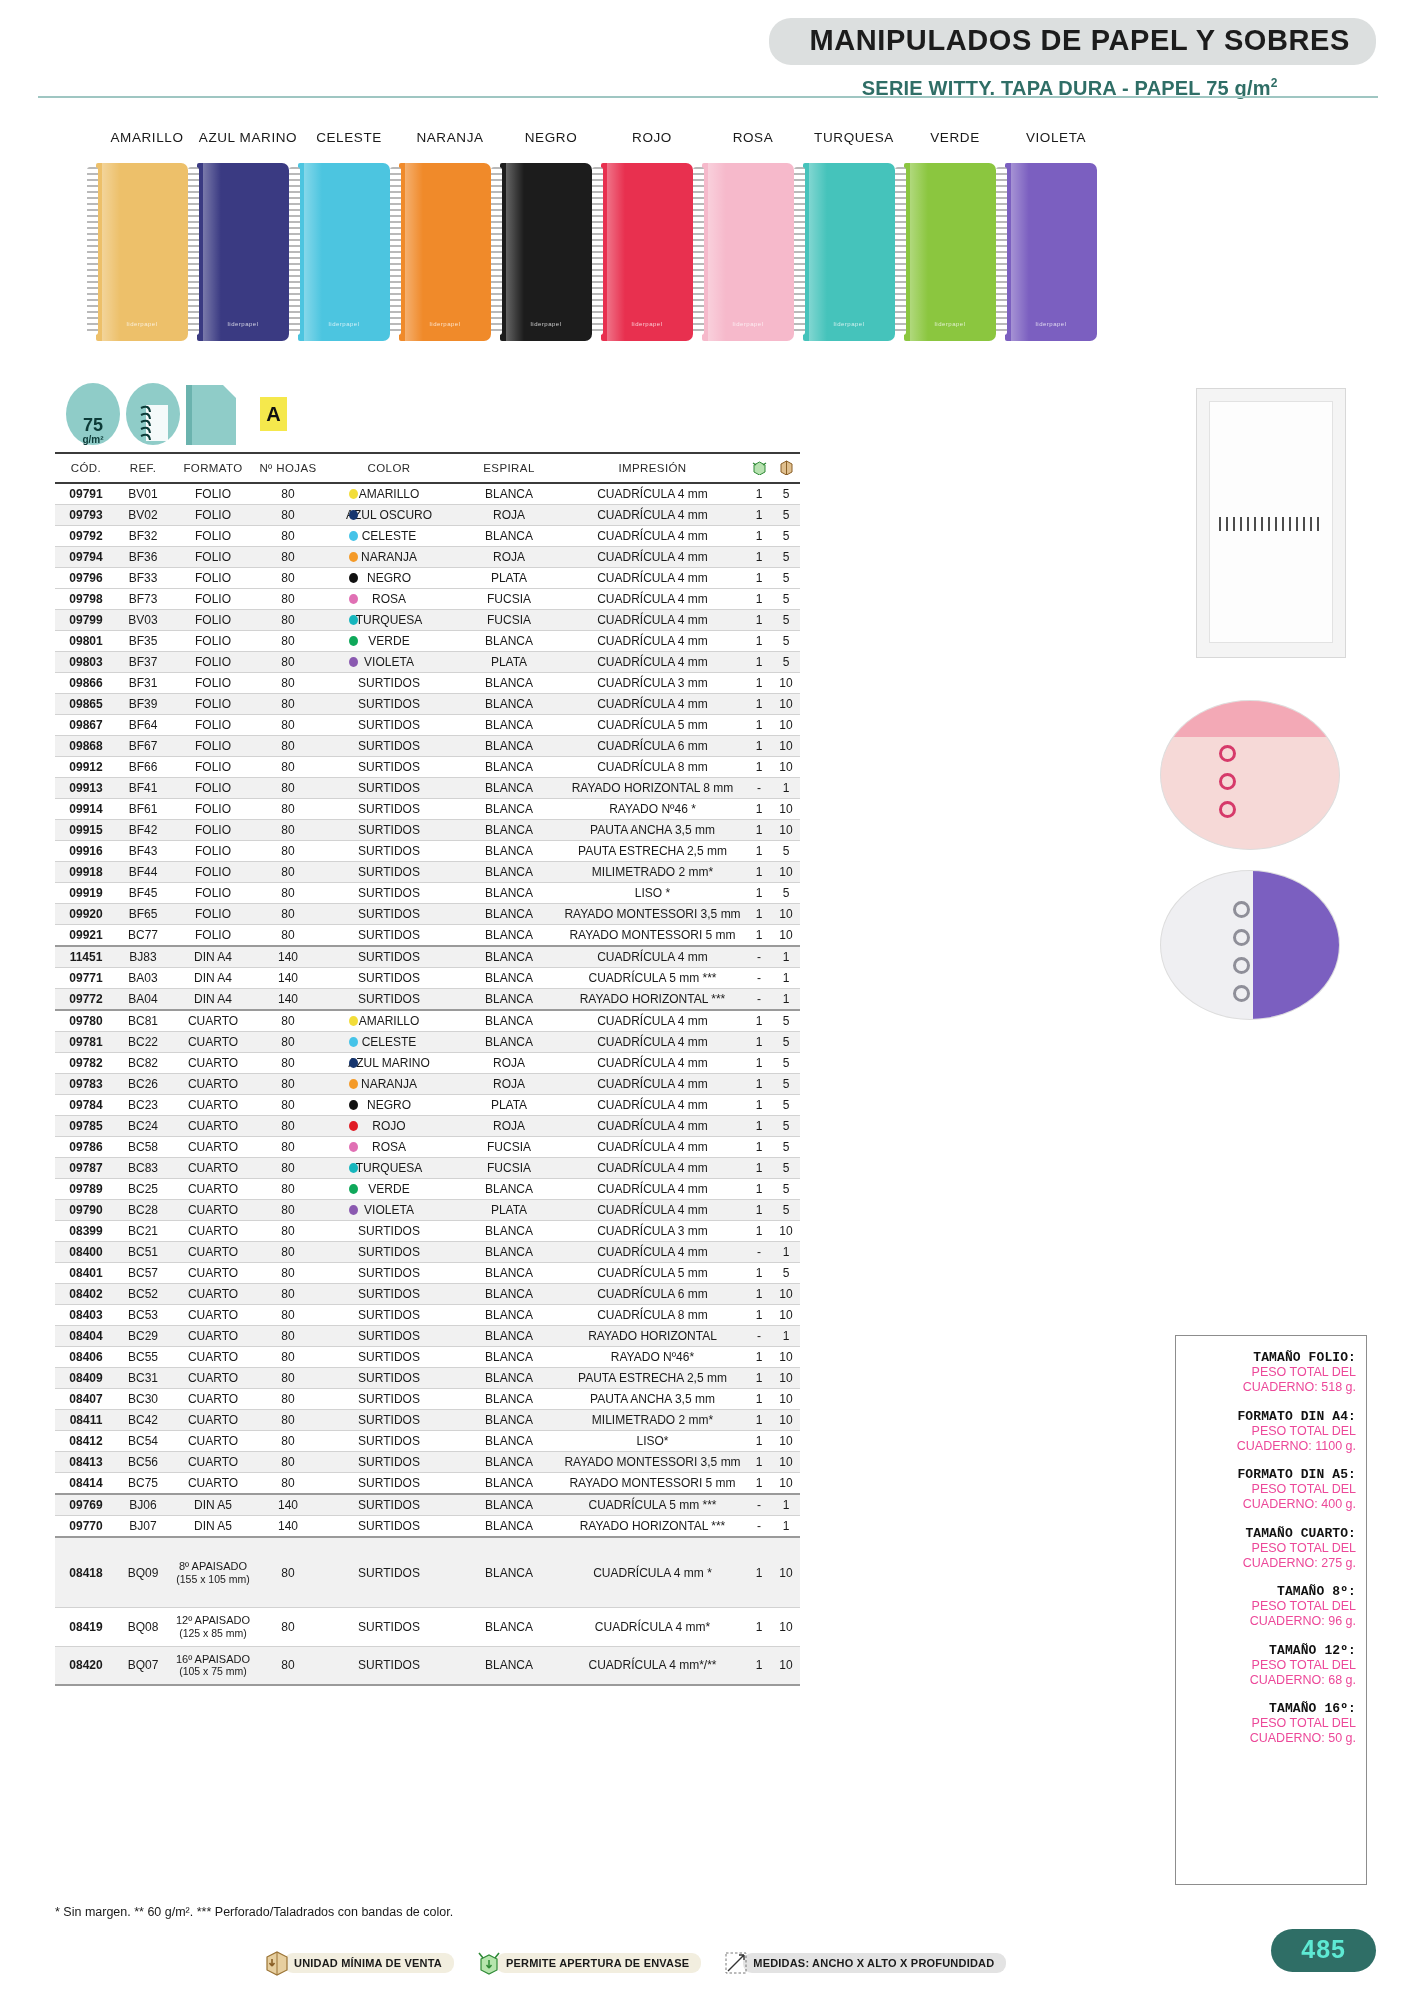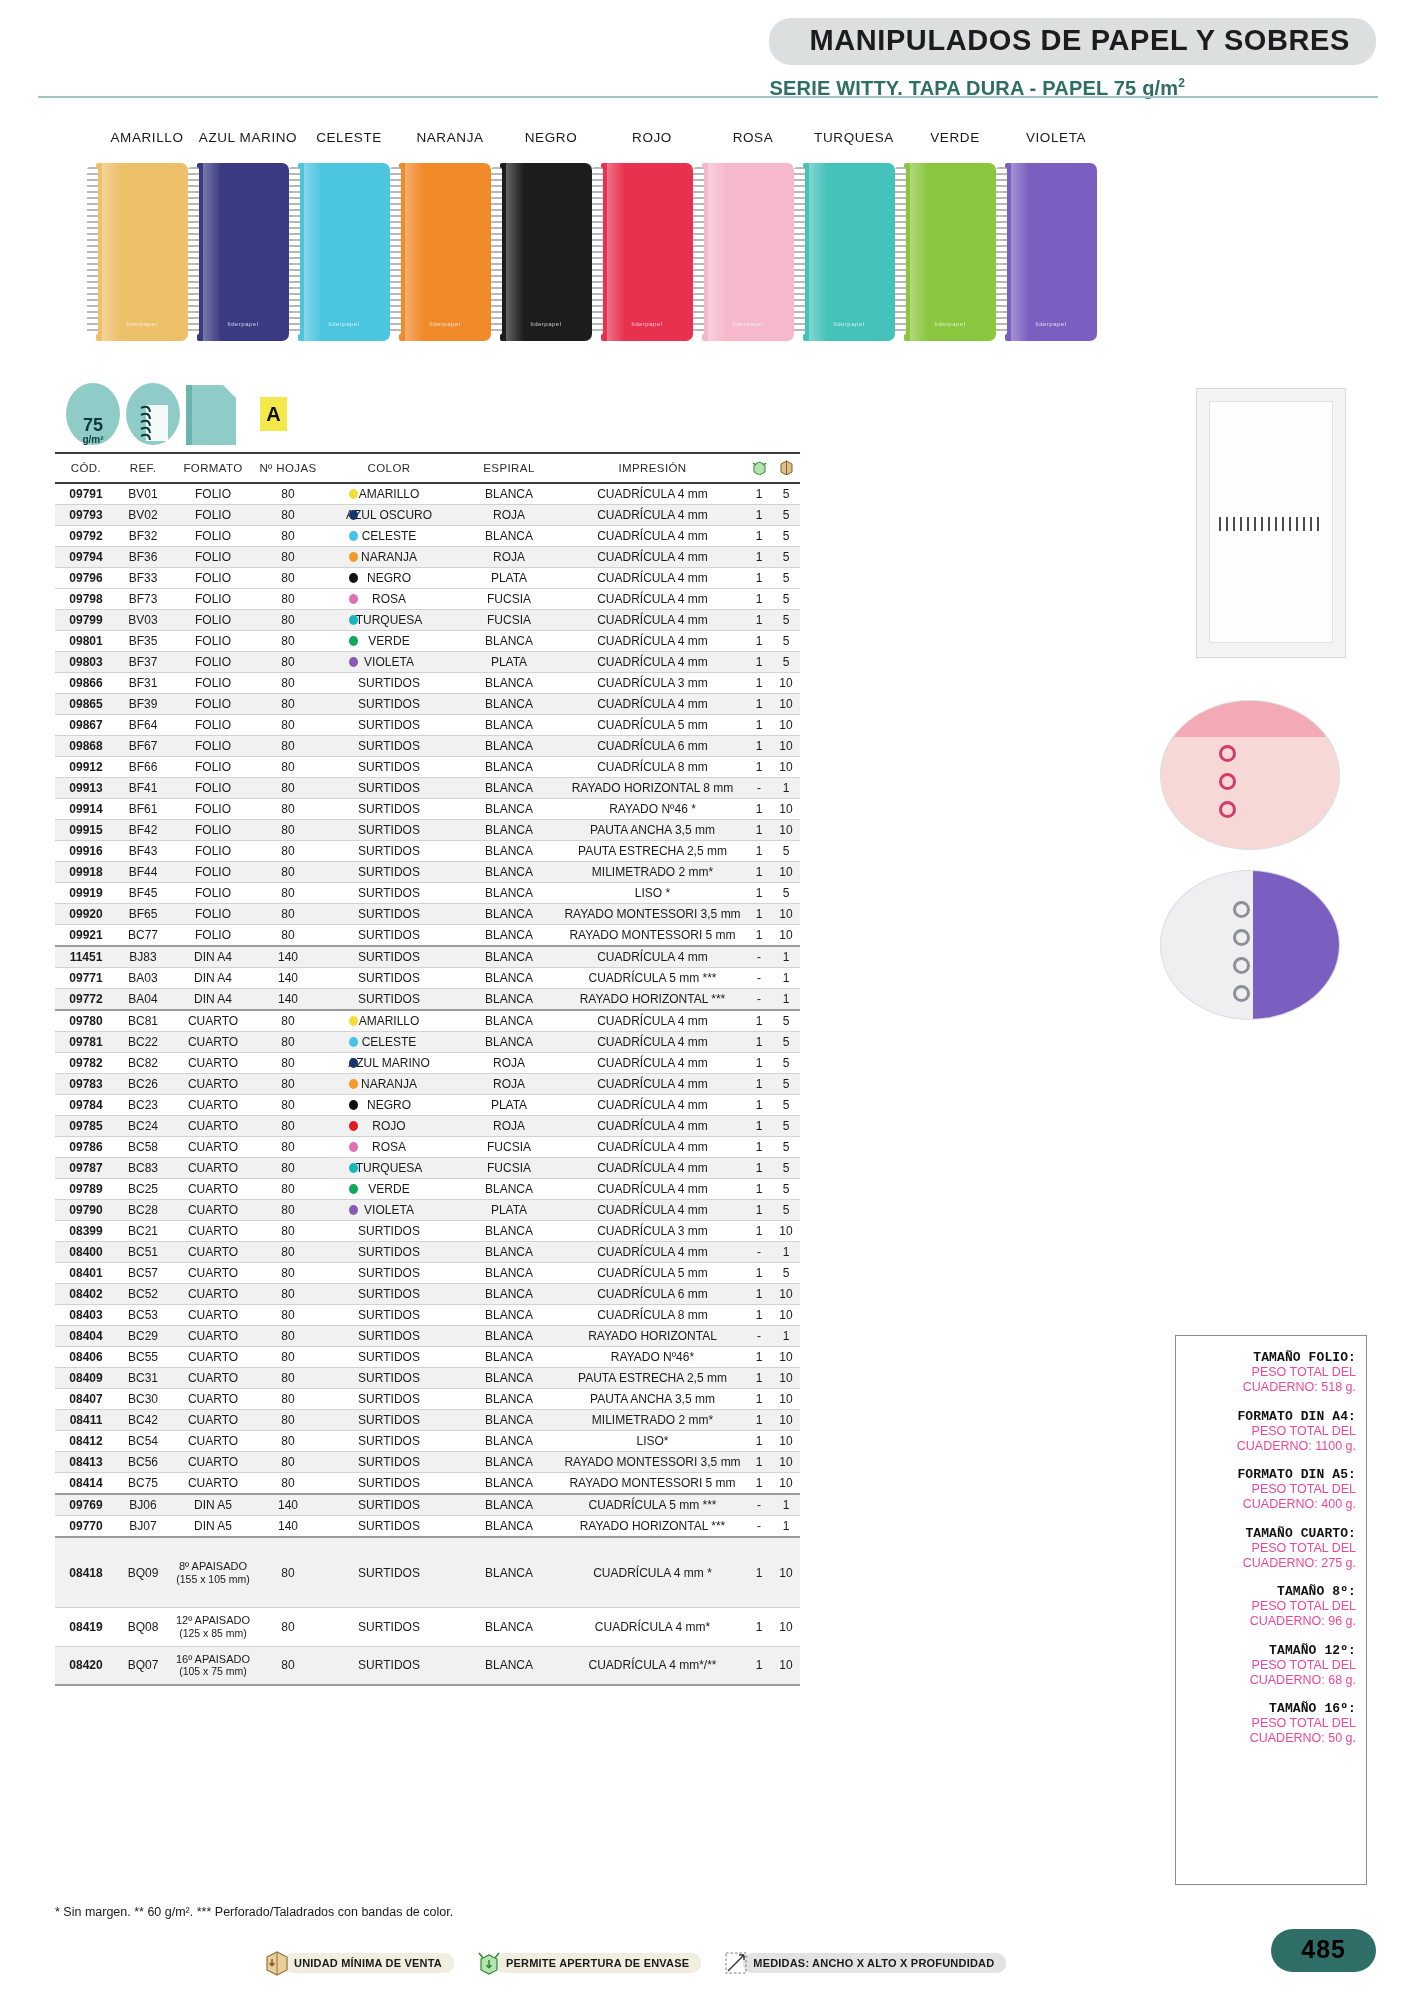--- a/index.html
+++ b/index.html
@@ -5,21 +5,21 @@
   * { box-sizing: border-box; margin:0; padding:0; }
   body {
     width:1414px; height:2000px;
     background:#ffffff;
     font-family:"Liberation Sans", sans-serif;
     color:#1a1a1a;
     position:relative;
     overflow:hidden;
   }
   
-  .header-wrap { position:absolute; top:18px; right:38px; text-align:left; }
+  .header-wrap { position:absolute; top:18px; right:38px; text-align:center; }
   .header-pill {
     display:inline-block;
     background:#dcdfdf;
     border-radius:22px;
     padding:6px 26px 8px 40px;
     font-size:29px;
     font-weight:bold;
     letter-spacing:0.6px;
     color:#1c1c1c;
   }
@@ -138,21 +138,21 @@
   .legend-pill {
     background:#f2eedf; border-radius:9px;
     font-size:11px; font-weight:bold; letter-spacing:.2px;
     color:#1a1a1a; padding:4px 12px 4px 10px; margin-left:-8px;
   }
   .legend-pill.grey { background:#e3e3e3; }
   .legend-ico { width:30px; height:30px; position:relative; z-index:2; }
   
   .page-num {
     position:absolute; right:38px; bottom:28px;
-    background:#2f6e66; color:#000000;
+    background:#2f6e66; color:#5eead4;
     border-radius:22px;
     font-size:25px; font-weight:bold;
     padding:6px 30px 8px 30px;
     letter-spacing:1px;
     margin-top:12px;
   }
   
   .photo-pad {
     position:absolute; left:1196px; top:388px; width:150px; height:270px;
     background:#f4f4f4; border:1px solid #d8d8d8;

